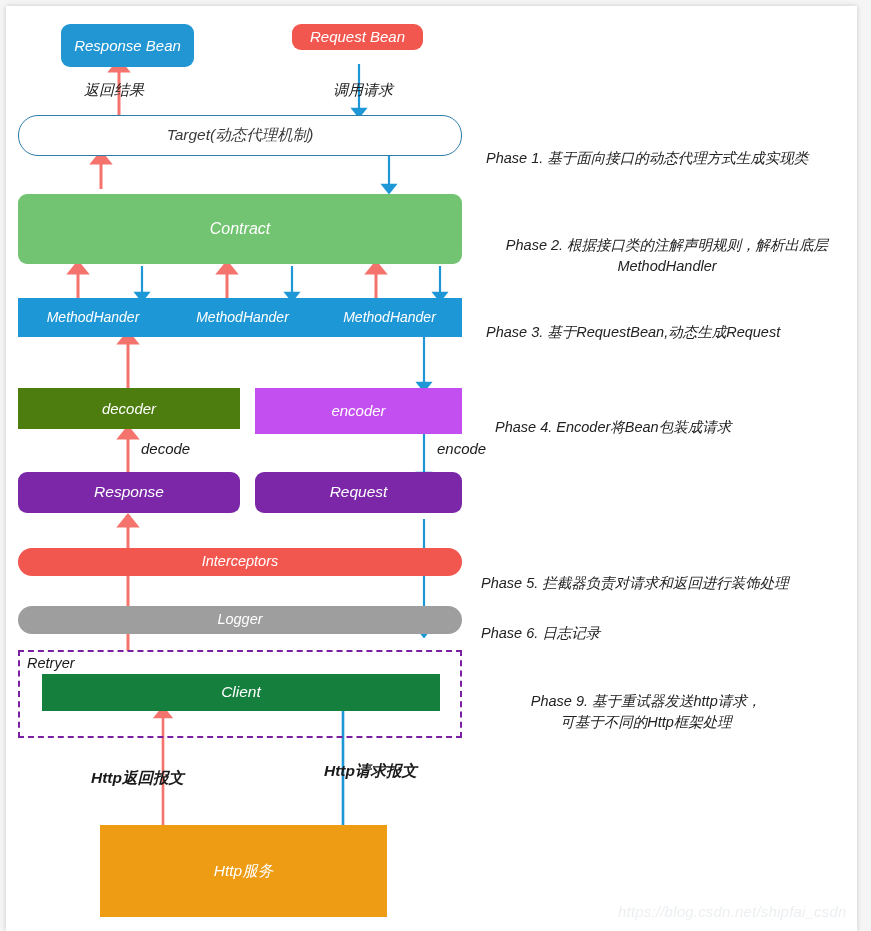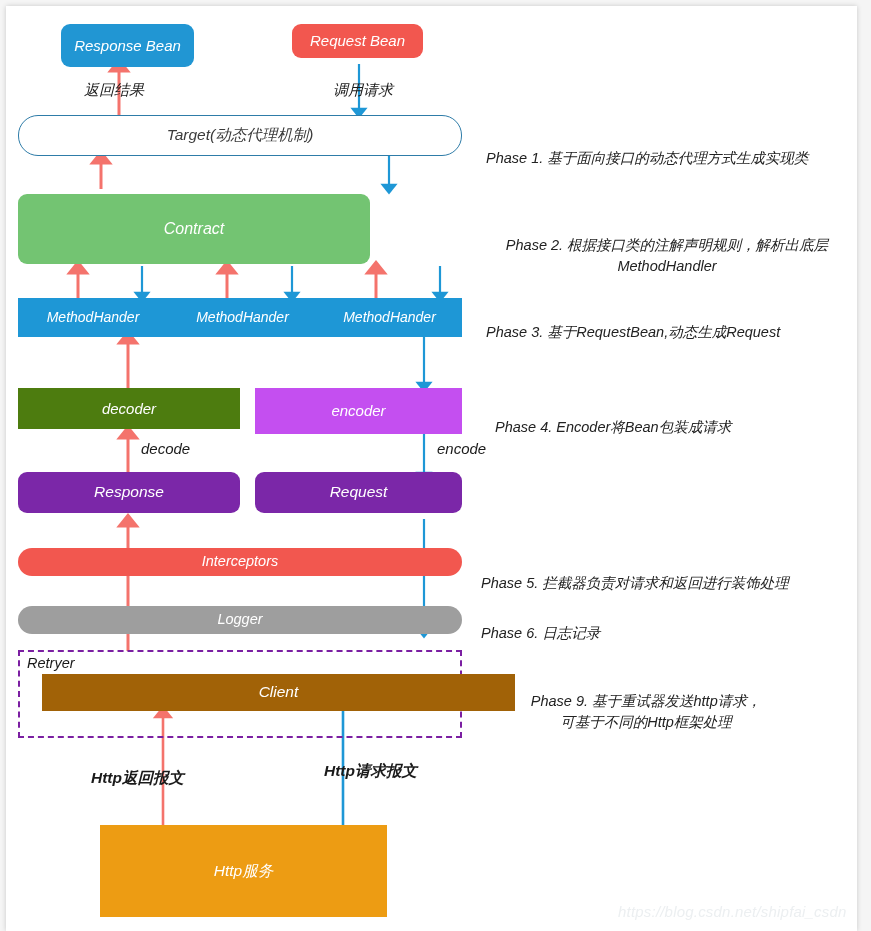--- a/index.html
+++ b/index.html
@@ -135,37 +135,37 @@
 
       <line x1="157" y1="862" x2="157" y2="705" stroke="#f4736c" stroke-width="2.6" marker-end="url(#ar-red)"></line>
 
       <line x1="337" y1="705" x2="337" y2="860" stroke="#1e97d6" stroke-width="2.6" marker-end="url(#ar-blue)"></line>
     </svg>
 
     <div class="node round" style="left:55px; top:18px; width:133px; height:43px; background:#2196d3;">
       <span>Response Bean</span>
     </div>
 
-    <div class="node round" style="left:286px; top:18px; width:131px; height:34px; background:#f2574f;">
+    <div class="node round" style="left:286px; top:18px; width:131px; height:26px; background:#f2574f;">
       <span>Request Bean</span>
     </div>
 
     <div class="edgelabel" style="left:78px; top:75px; color:#1a1a1a;">
       <span>返回结果</span>
     </div>
 
     <div class="edgelabel" style="left:327px; top:75px;">
       <span>调用请求</span>
     </div>
 
     <div class="node pill" style="left:12px; top:109px; width:444px; height:41px; background:#ffffff; border:1.4px solid #2e7ca8; color:#3b3b3b; font-size:15.5px;">
       <span>Target(动态代理机制)</span>
     </div>
 
-    <div class="node round" style="left:12px; top:188px; width:352px; height:70px; background:#73c472; font-size:16px;">
+    <div class="node round" style="left:12px; top:188px; width:444px; height:70px; background:#73c472; font-size:16px;">
       <span>Contract</span>
     </div>
 
     <div class="node sq" style="left:12px; top:292px; width:150px; height:39px; background:#1e97d6; font-size:14px;">
       <span>MethodHander</span>
     </div>
 
     <div class="node sq" style="left:162px; top:292px; width:149px; height:39px; background:#1e97d6; font-size:14px;">
       <span>MethodHander</span>
     </div>
@@ -204,21 +204,21 @@
 
     <div class="node pill" style="left:12px; top:600px; width:444px; height:28px; background:#9e9e9e; font-size:14.5px;">
       <span>Logger</span>
     </div>
 
     <div class="retryer-box" style="left:12px; top:644px; width:444px; height:88px;"></div>
     <div class="retryer-label" style="left:21px; top:649px;">
       <span>Retryer</span>
     </div>
 
-    <div class="node sq" style="left:36px; top:668px; width:473px; height:37px; background:#a16207; font-size:15.5px;">
+    <div class="node sq" style="left:36px; top:668px; width:398px; height:37px; background:#15803d; font-size:15.5px;">
       <span>Client</span>
     </div>
 
     <div class="edgelabel bold" style="left:85px; top:762px;">
       <span>Http返回报文</span>
     </div>
 
     <div class="edgelabel bold" style="left:318px; top:755px;">
       <span>Http请求报文</span>
     </div>

